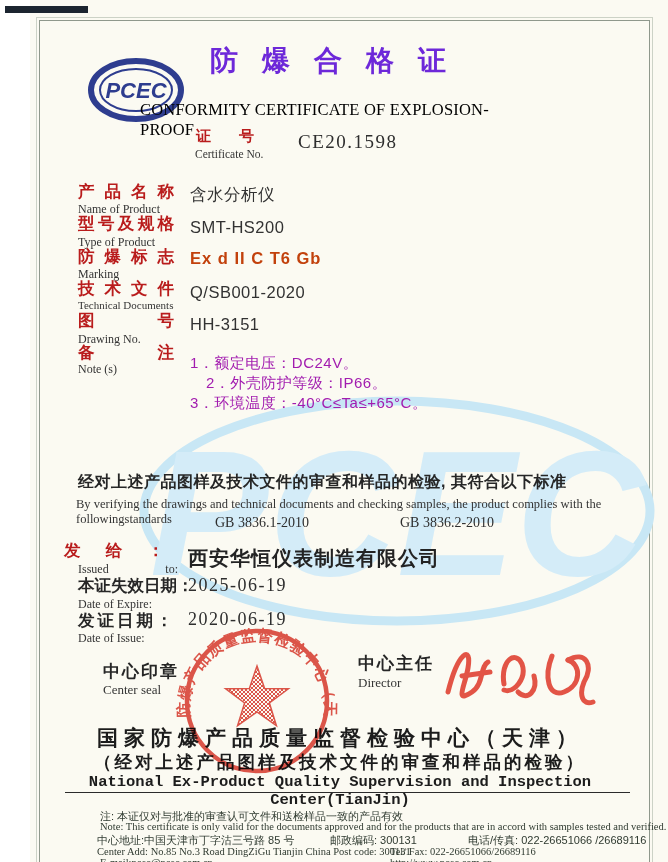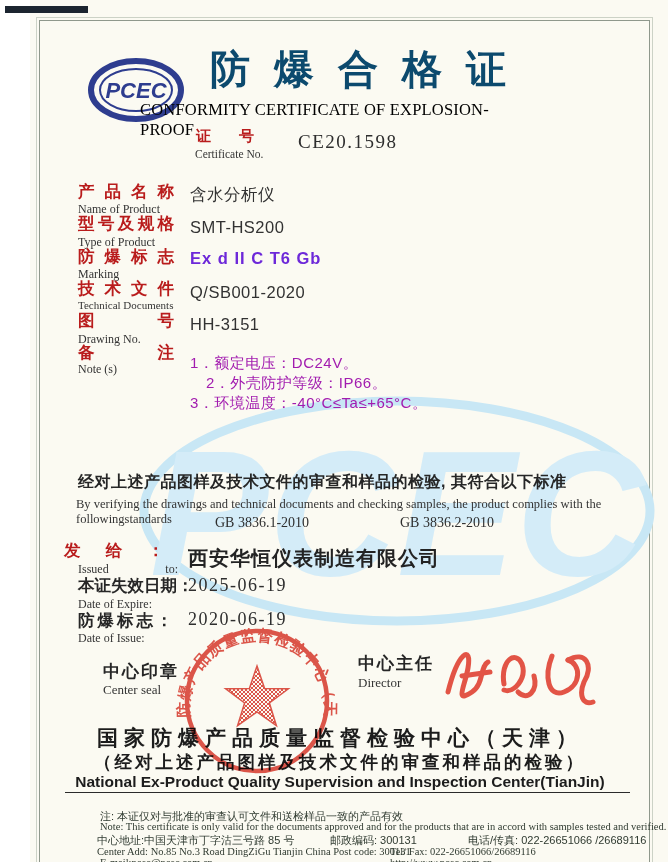--- a/index.html
+++ b/index.html
@@ -5,36 +5,36 @@
   html,body{margin:0;padding:0;background:#ffffff;}
   .page{position:relative;width:668px;height:862px;background:#ffffff;overflow:hidden;
         font-family:"Liberation Sans","DejaVu Sans",sans-serif;color:#262626;}
   .paper{position:absolute;left:30px;top:0;width:638px;height:862px;background:#fbfaf2;}
   .abs{position:absolute;}
   .frame-outer{position:absolute;left:36px;top:17px;width:615px;height:845px;border:1px solid #ccd2c6;}
   .frame-inner{position:absolute;left:39px;top:20px;width:609px;height:842px;border:1.5px solid #8f988c;}
   .blackbar{position:absolute;left:5px;top:6px;width:83px;height:7px;background:#1c2530;}
   .content{position:absolute;left:0;top:0;width:668px;height:862px;z-index:1;}
   .wm{position:absolute;left:135px;top:393px;z-index:0;}
-  .title{font-weight:700;font-size:40px;letter-spacing:24px;color:#0c4a6e;text-align:right;}
+  .title{font-weight:700;font-size:28px;letter-spacing:24px;color:#6d28d9;text-align:center;}
   .subtitle{font-family:"Liberation Serif","DejaVu Serif",serif;font-weight:400;font-size:16.5px;
             color:#000000;text-align:left;letter-spacing:.2px;}
   .cnl{font-size:16.5px;font-weight:600;color:#b91c1c;width:96px;display:inline-block;
        text-align:justify;text-align-last:justify;}
   .enl{font-family:"Liberation Serif","DejaVu Serif",serif;font-size:12px;color:#343434;}
   .enlj{width:96px;display:inline-block;text-align:justify;text-align-last:justify;}
   .val{font-size:16.5px;color:#323232;letter-spacing:.5px;}
-  .val-bold{font-size:16.5px;font-weight:700;color:#6d28d9;letter-spacing:1px;}
+  .val-bold{font-size:16.5px;font-weight:700;color:#c2410c;letter-spacing:1px;}
   .serifv{font-family:"Liberation Serif","DejaVu Serif",serif;font-size:18px;color:#2e2e2e;letter-spacing:1.5px;}
   .note-line{font-size:15px;color:#a21caf;letter-spacing:.5px;}
   .small-cn{font-size:11px;color:#2f3a30;}
   .small-en{font-family:"Liberation Serif","DejaVu Serif",serif;font-size:10.5px;color:#2f3a30;}
   .org1{font-size:21px;font-weight:700;letter-spacing:6px;color:#1c1c1c;text-align:center;}
   .org2{font-size:17.5px;font-weight:700;letter-spacing:3px;color:#1c1c1c;text-align:center;}
-  .org3{font-family:Liberation Sans, sans-serif;font-size:15.5px;font-weight:700;color:#1c1c1c;text-align:center;}
+  .org3{font-family:Liberation Mono, monospace;font-size:15.5px;font-weight:700;color:#1c1c1c;text-align:center;}
   .rule{position:absolute;left:65px;top:792px;width:565px;border-top:1.5px solid #2b2b2b;}
   .seal{mix-blend-mode:multiply;opacity:.92;}
   .sig{mix-blend-mode:multiply;opacity:.95;}
 </style>
 </head>
 <body>
 
 <div class="page">
   <div class="paper"></div>
   <div class="frame-outer"></div>
@@ -96,21 +96,21 @@
     <div class="abs serifv" style="left:400px;top:515px;font-size:14px;letter-spacing:0;">GB 3836.2-2010</div>
 
     <div class="abs cnl" style="left:64px;top:540px;width:100px;">发给：</div>
     <div class="abs enl enlj" style="left:78px;top:562px;width:100px;">Issued to:</div>
     <div class="abs" style="left:78px;top:575px;font-size:16.5px;font-weight:600;">本证失效日期：</div>
 
     <div class="abs" style="left:188px;top:545px;font-size:20px;font-weight:600;letter-spacing:1px;color:#232323;">西安华恒仪表制造有限公司</div>
     <div class="abs serifv" style="left:188px;top:575px;">2025-06-19</div>
     <div class="abs enl" style="left:78px;top:597px;">Date of Expire:</div>
 
-    <div class="abs" style="left:78px;top:610px;font-size:16.5px;font-weight:600;letter-spacing:3px;">防爆标志：</div>
+    <div class="abs" style="left:78px;top:610px;font-size:16.5px;font-weight:600;letter-spacing:3px;">发证日期：</div>
     <div class="abs serifv" style="left:188px;top:609px;">2020-06-19</div>
     <div class="abs enl" style="left:78px;top:631px;">Date of Issue:</div>
 
     <div class="abs" style="left:103px;top:660px;font-size:17px;font-weight:600;letter-spacing:2px;">中心印章</div>
     <div class="abs enl" style="left:103px;top:682px;font-size:13px;">Center seal</div>
 
     <div class="abs" style="left:358px;top:652px;font-size:17px;font-weight:600;letter-spacing:2px;">中心主任</div>
     <div class="abs enl" style="left:358px;top:675px;font-size:13px;">Director</div>
 
     <svg class="abs seal" style="left:168px;top:612px;z-index:3;" width="178" height="178" viewBox="0 0 178 178">

